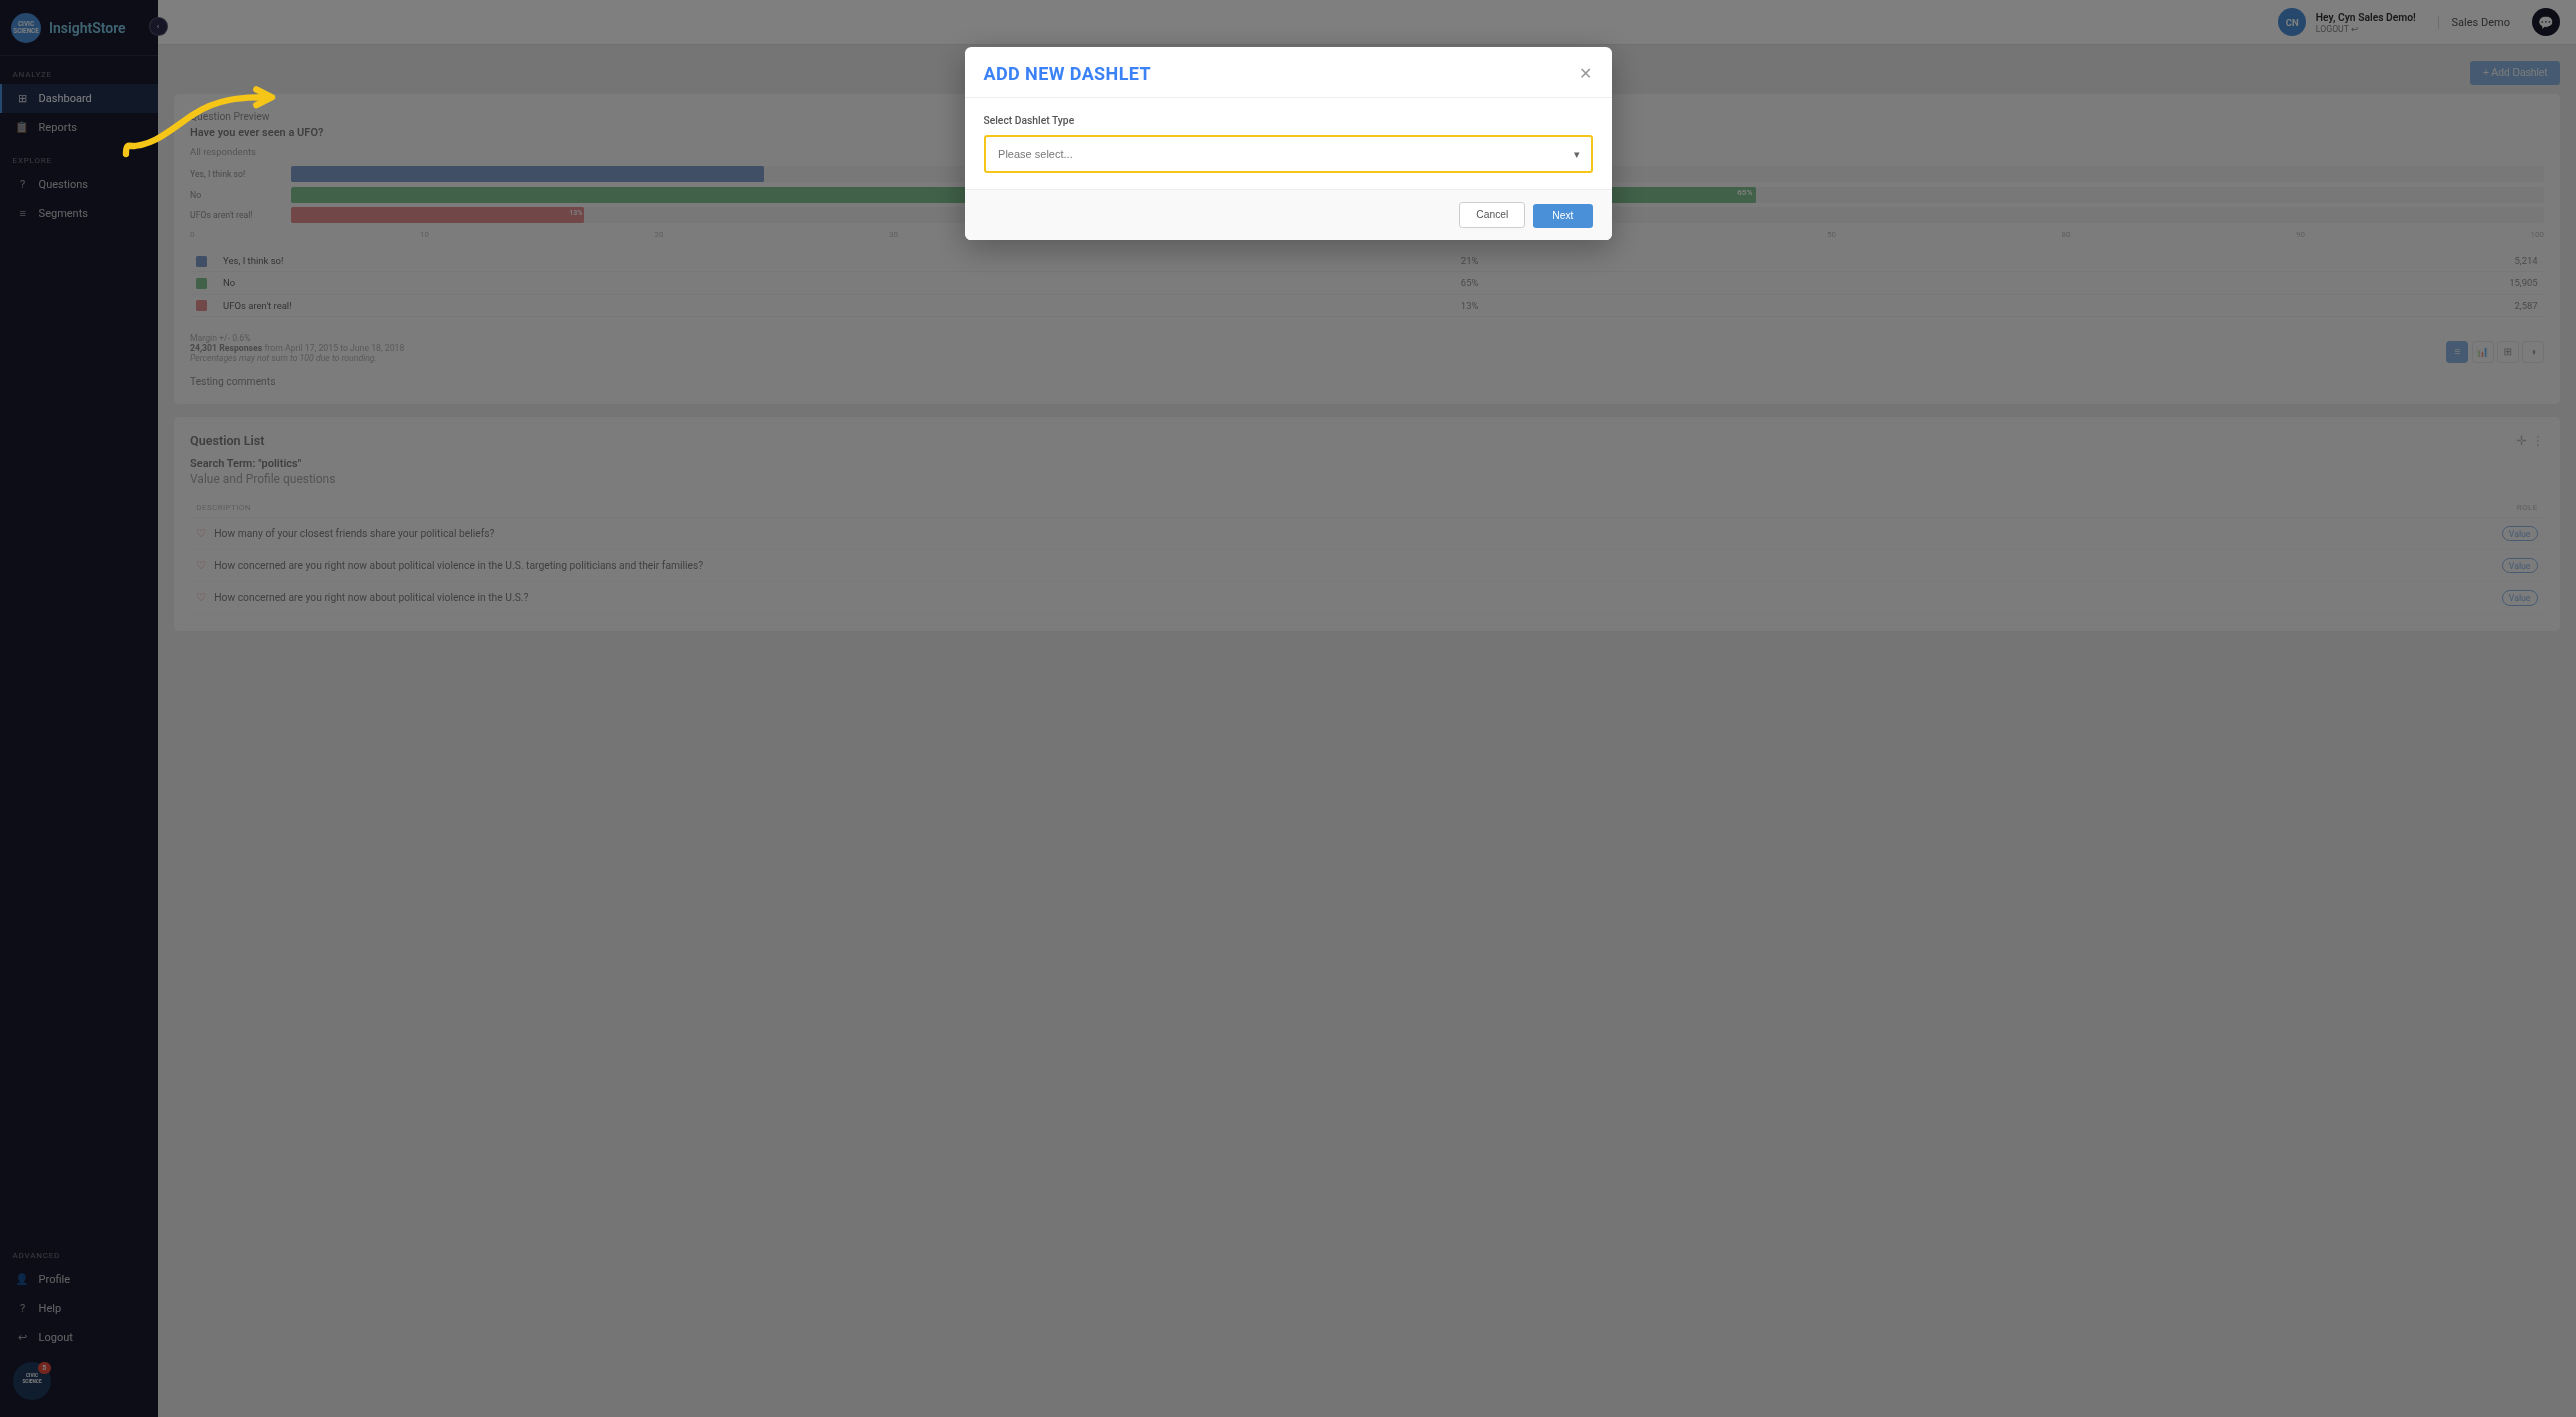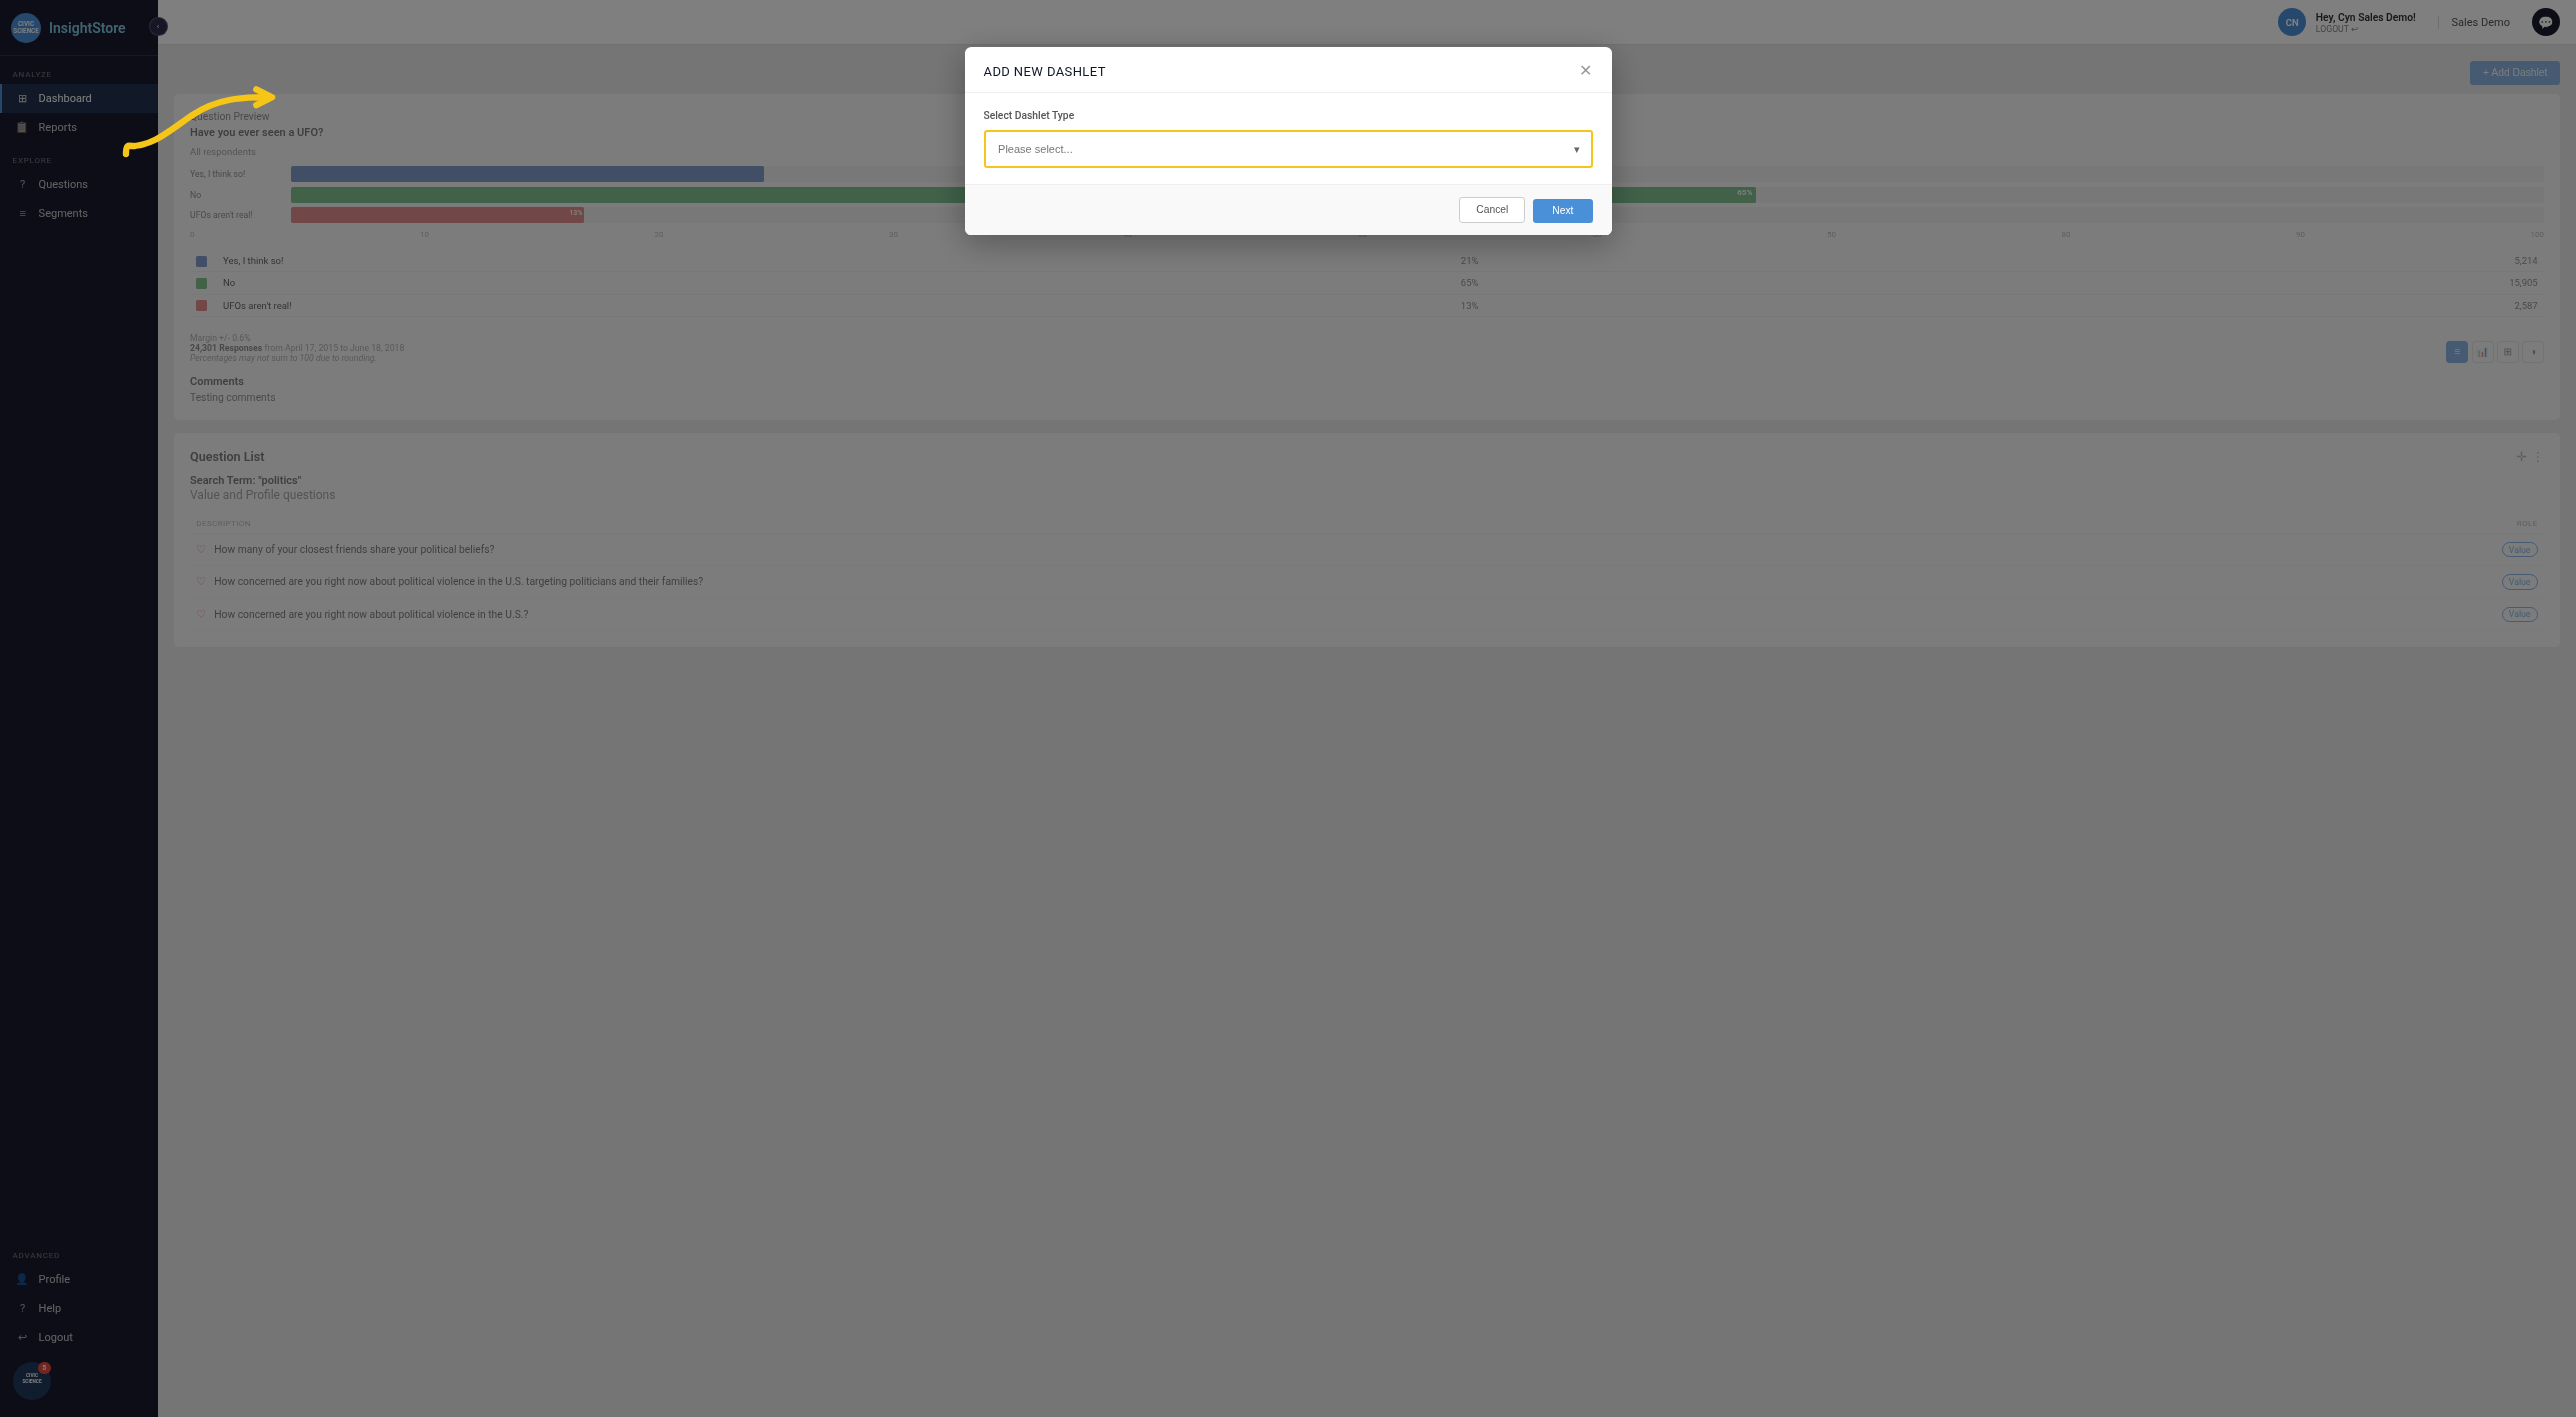--- a/index.html
+++ b/index.html
@@ -299,21 +299,21 @@
       position: relative;
     }
 
     .modal-header {
       padding: 16px 19px 12.6px;
       border-bottom: 0.8px solid #eee;
       display: flex;
       align-items: center;
       justify-content: space-between;
     }
-    .modal-title { font-size: 13px; font-weight: 400; color: #0f172a; text-transform: uppercase; letter-spacing: 0.4px; }
+    .modal-title { font-size: 18px; font-weight: 700; color: #3b82f6; text-transform: uppercase; letter-spacing: 0.4px; }
     .modal-close { background: none; border: none; font-size: 16px; color: #999; cursor: pointer; line-height: 1; }
 
     .modal-body { padding: 16px 19px; }
     .modal-label { font-size: 10.3px; color: #555; margin-bottom: 8px; font-weight: 500; }
 
     .select-wrapper {
       border: 2.4px solid #f5c518;
       border-radius: 3.2px;
       position: relative;
       background: white;
@@ -549,21 +549,20 @@
         </div>
         <div class="chart-view-icons">
           <div class="chart-view-icon active">≡</div>
           <div class="chart-view-icon">📊</div>
           <div class="chart-view-icon">⊞</div>
           <div class="chart-view-icon">◑</div>
         </div>
       </div>
 
       <div style="margin-top:12.6px;">
-        <div style="font-size:11px;font-weight:600;color:#333;margin-bottom:3.2px;">Comments</div>
         <div style="font-size:10.3px;color:#555;">Testing comments</div>
       </div>
     </div>
 
     <div class="question-list-card">
       <div class="section-title">
         <span>Question List</span>
         <div class="section-actions">
           <button class="icon-btn">✛</button>
           <button class="icon-btn">⋮</button>

